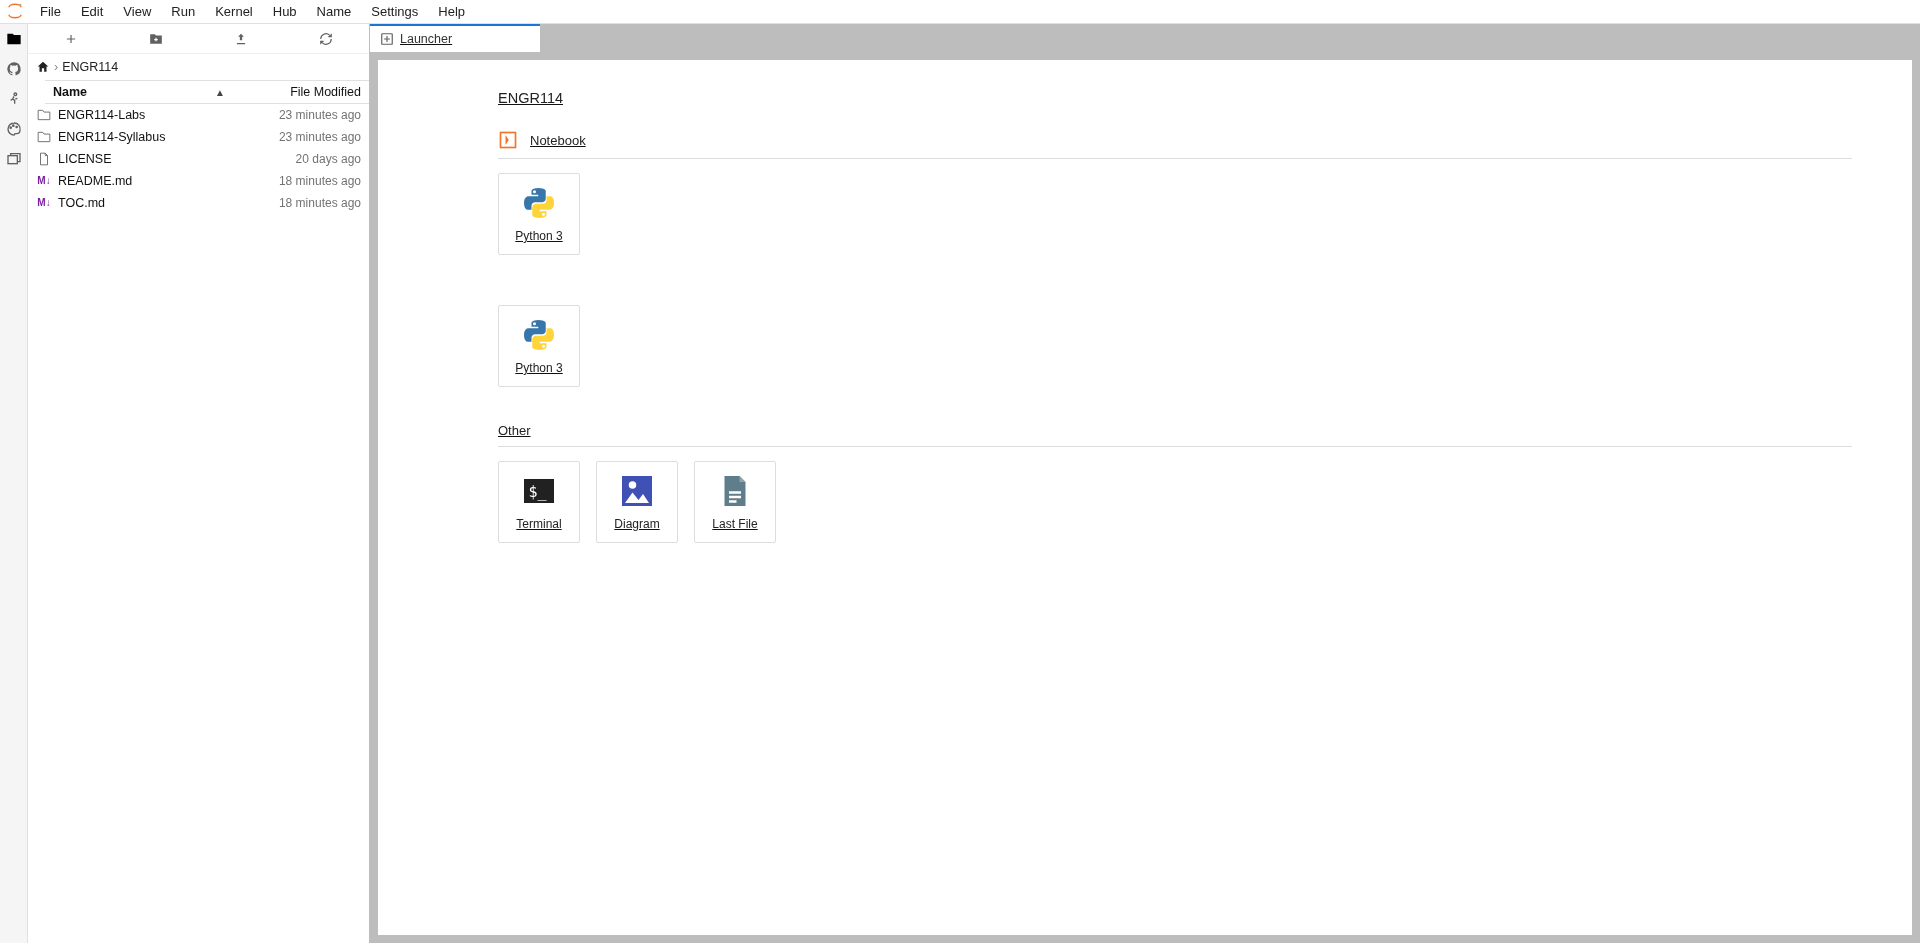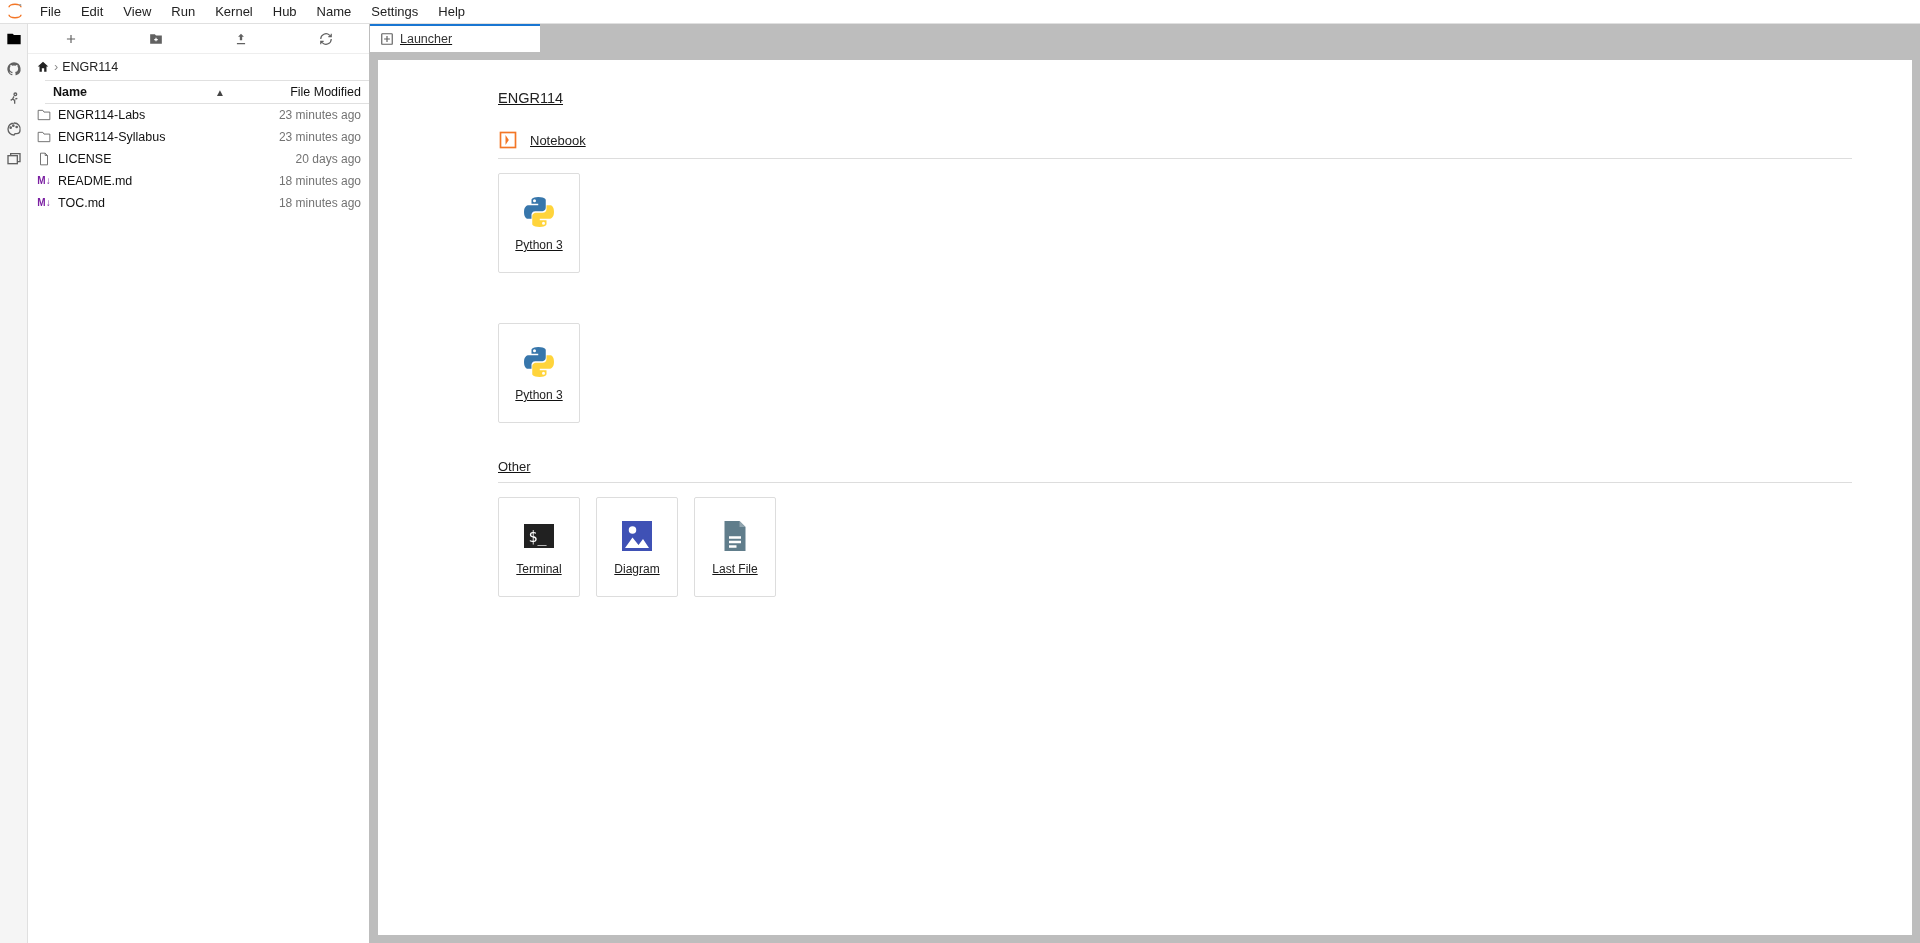--- a/index.html
+++ b/index.html
@@ -42,21 +42,21 @@
 .tab { height:28px; display:flex; align-items:center; padding:0 10px; background:#fff; border-top:2px solid #1976d2; font-size:12.5px; color:#333; gap:6px; min-width:170px; cursor:pointer;}
 .tab .tab-icon-sq { width:14px;height:14px; display:inline-flex; align-items:center; justify-content:center; color:#616161;}
 .launcher-outer { flex:1; padding:8px; background:#bdbdbd; }
 .launcher { width:100%; height:100%; background:#fff; padding:30px 60px 30px 120px; overflow:auto; }
 .launch-path { font-size:14.5px; color:#222; margin-bottom:24px; }
 .section { margin-bottom:36px; }
 .section-head { display:flex; align-items:center; gap:12px; padding-bottom:8px; border-bottom:1px solid #ddd; }
 .section-head .sh-icon { width:20px; height:20px; display:flex; align-items:center; justify-content:center;}
 .section-head .sh-title { font-size:13px; color:#222; }
 .cards { display:flex; gap:16px; padding-top:14px; }
-.card { width:82px; height:100px; border:1px solid #ddd; border-radius:2px; display:flex; flex-direction:column; align-items:center; justify-content:center; gap:8px; cursor:pointer;}
+.card { width:82px; height:82px; border:1px solid #ddd; border-radius:2px; display:flex; flex-direction:column; align-items:center; justify-content:center; gap:8px; cursor:pointer;}
 .card .card-icon { width:36px; height:36px; display:flex; align-items:center; justify-content:center;}
 .card .card-label { font-size:12px; color:#222; text-align:center; }
 
 svg { display:block; }
 </style>
 </head>
 <body>
 
 <div class="top-menu">
   <span class="logo">

